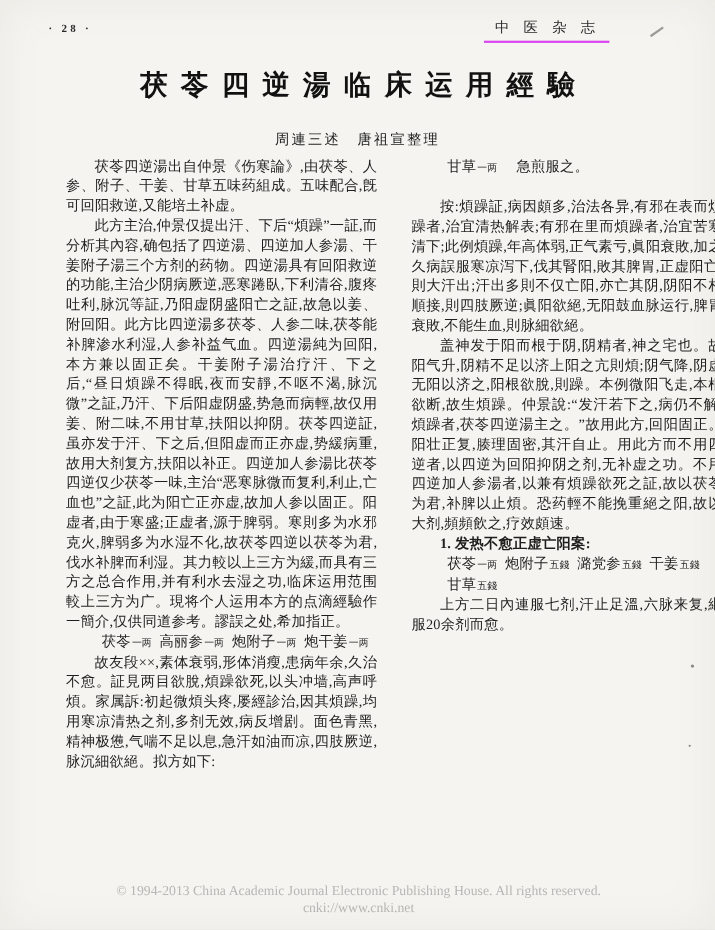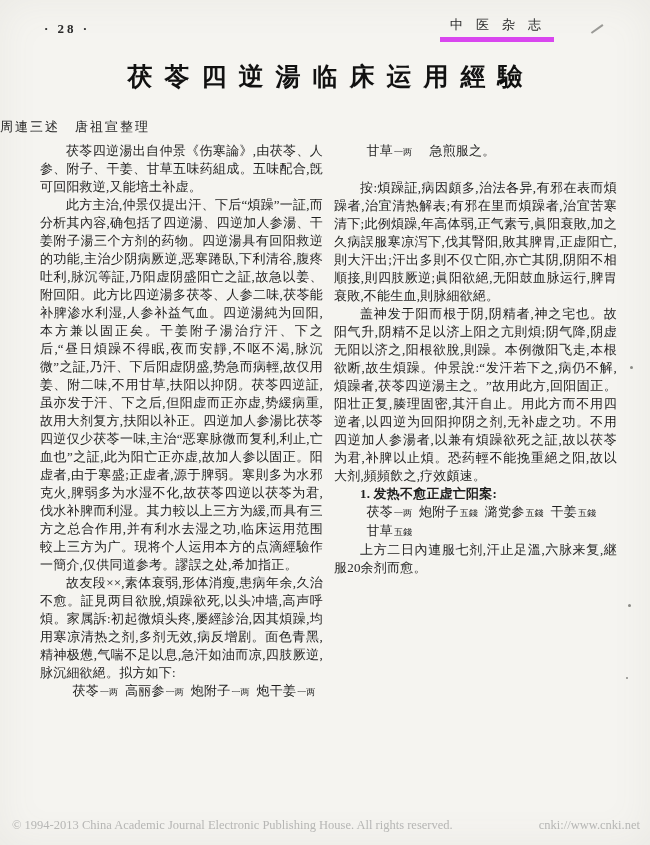--- a/index.html
+++ b/index.html
@@ -8,64 +8,64 @@
     width:650px; height:845px;
     margin:0 auto;
     background:#f5f4f0;
     box-shadow: inset 0 0 40px rgba(120,115,100,0.08);
     font-family:"Liberation Serif", serif;
     color:#1e1e1e;
     overflow:hidden;
   }
   .page-number {
     position:absolute; top:21px; left:44px;
-    font-size:13px; font-weight:bold; letter-spacing:3px; color:#2a2a2a;
+    font-size:10px; font-weight:bold; letter-spacing:3px; color:#2a2a2a;
   }
   .journal-name {
     position:absolute; top:16px; right:96px;
     font-size:13px; color:#2a2a2a;
     letter-spacing:13px; text-indent:4px;
-    border-bottom:5px solid #d946ef;
+    border-bottom:2px solid #d946ef;
     padding:0 0 3px 6px;
   }
   .article-title {
     position:absolute; top:60px; left:0; right:0;
     margin:0; text-align:center;
     font-family:Liberation Serif, serif;
     font-size:25px; font-weight:bold; color:#111;
     letter-spacing:12px; text-indent:12px;
   }
   .article-authors {
     position:absolute; top:118px; left:0; right:0;
-    text-align:left;
+    text-align:center;
     font-size:13px; color:#222; letter-spacing:2px;
   }
   .columns {
     position:absolute; top:142px; left:40px;
     display:flex; gap:11px;
   }
-  .col { width:283px; }
+  .col { width:283px;margin-left:20px; }
   .para {
     margin:0;
     font-size:13px; line-height:18px;
     text-align:justify; text-align-last:left;
     color:#1e1e1e;
     letter-spacing:0.2px;
   }
   .para.indent { text-indent:2em; }
   .para.space-before { margin-top:18px; }
   .para.heading { font-weight:bold; text-indent:2em; }
   .para.rx { text-indent:2.5em; }
   .rx-item { margin-right:0.55em; white-space:nowrap; }
   .dose { font-size:9px; letter-spacing:0; margin-left:1px; }
   .rx-tail { margin-left:0.8em; }
   .watermark {
     position:absolute; left:12px; right:10px; bottom:12px;
     display:flex; justify-content:space-between; align-items:center;
-    font-size:12.5px; color:#b6b6b4;
+    font-size:12.5px; color:#b6b6b4;flex-direction:column;
   }
   .speck { position:absolute; background:#8a8a86; border-radius:50%; }
   .speck.s1 { width:3px; height:3px; top:366px; left:630px; }
   .speck.s2 { width:3px; height:3px; top:604px; left:628px; }
   .speck.s3 { width:2px; height:2px; top:677px; left:626px; }
   .pen-mark {
     position:absolute; top:28px; left:590px;
     width:14px; height:1.5px; background:#9a9a96;
     transform:rotate(-35deg);
   }
@@ -79,22 +79,22 @@
   <span class="journal-name">中医杂志</span>
   <span class="pen-mark"></span>
 
   <h1 class="article-title">茯苓四逆湯临床运用經驗</h1>
   <div class="article-authors">周連三述　唐祖宣整理</div>
 
   <div class="columns">
     <div class="col">
         <p class="para body indent">茯苓四逆湯出自仲景《伤寒論》,由茯苓、人参、附子、干姜、甘草五味药組成。五味配合,旣可回阳救逆,又能培土补虚。</p>
         <p class="para body indent">此方主治,仲景仅提出汗、下后“煩躁”一証,而分析其內容,确包括了四逆湯、四逆加人参湯、干姜附子湯三个方剂的药物。四逆湯具有回阳救逆的功能,主治少阴病厥逆,恶寒踡臥,下利清谷,腹疼吐利,脉沉等証,乃阳虚阴盛阳亡之証,故急以姜、附回阳。此方比四逆湯多茯苓、人参二味,茯苓能补脾渗水利湿,人参补益气血。四逆湯純为回阳,本方兼以固正矣。干姜附子湯治疗汗、下之后,“昼日煩躁不得眠,夜而安靜,不呕不渴,脉沉微”之証,乃汗、下后阳虚阴盛,势急而病輕,故仅用姜、附二味,不用甘草,扶阳以抑阴。茯苓四逆証,虽亦发于汗、下之后,但阳虚而正亦虚,势緩病重,故用大剂复方,扶阳以补正。四逆加人参湯比茯苓四逆仅少茯苓一味,主治“恶寒脉微而复利,利止,亡血也”之証,此为阳亡正亦虚,故加人参以固正。阳虚者,由于寒盛;正虚者,源于脾弱。寒則多为水邪克火,脾弱多为水湿不化,故茯苓四逆以茯苓为君,伐水补脾而利湿。其力較以上三方为緩,而具有三方之总合作用,并有利水去湿之功,临床运用范围較上三方为广。現将个人运用本方的点滴經驗作一簡介,仅供同道参考。謬誤之处,希加指正。</p>
+        <p class="para rx"><span class="rx-item"><span>茯苓</span><span class="dose">一两</span></span><span class="rx-item"><span>高丽参</span><span class="dose">一两</span></span><span class="rx-item"><span>炮附子</span><span class="dose">一两</span></span><span class="rx-item"><span>炮干姜</span><span class="dose">一两</span></span></p>
         <p class="para body indent">故友段××,素体衰弱,形体消瘦,患病年余,久治不愈。証見两目欲脫,煩躁欲死,以头冲墙,高声呼煩。家属訴:初起微煩头疼,屡經診治,因其煩躁,均用寒凉清热之剂,多剂无效,病反增剧。面色青黑,精神极憊,气喘不足以息,急汗如油而凉,四肢厥逆,脉沉細欲絕。拟方如下:</p>
-        <p class="para rx"><span class="rx-item"><span>茯苓</span><span class="dose">一两</span></span><span class="rx-item"><span>高丽参</span><span class="dose">一两</span></span><span class="rx-item"><span>炮附子</span><span class="dose">一两</span></span><span class="rx-item"><span>炮干姜</span><span class="dose">一两</span></span></p>
       </div>
     <div class="col">
         <p class="para rx"><span class="rx-item"><span>甘草</span><span class="dose">一两</span></span><span class="rx-tail">急煎服之。</span></p>
         <p class="para body indent space-before">按:煩躁証,病因頗多,治法各异,有邪在表而煩躁者,治宜清热解表;有邪在里而煩躁者,治宜苦寒清下;此例煩躁,年高体弱,正气素亏,眞阳衰敗,加之久病誤服寒凉泻下,伐其腎阳,敗其脾胃,正虚阳亡,則大汗出;汗出多則不仅亡阳,亦亡其阴,阴阳不相順接,則四肢厥逆;眞阳欲絕,无阳鼓血脉运行,脾胃衰敗,不能生血,則脉細欲絕。</p>
         <p class="para body indent">盖神发于阳而根于阴,阴精者,神之宅也。故阳气升,阴精不足以济上阳之亢則煩;阴气降,阴虚无阳以济之,阳根欲脫,則躁。本例微阳飞走,本根欲断,故生煩躁。仲景說:“发汗若下之,病仍不解,煩躁者,茯苓四逆湯主之。”故用此方,回阳固正。阳壮正复,腠理固密,其汗自止。用此方而不用四逆者,以四逆为回阳抑阴之剂,无补虚之功。不用四逆加人参湯者,以兼有煩躁欲死之証,故以茯苓为君,补脾以止煩。恐药輕不能挽重絕之阳,故以大剂,頻頻飲之,疗效頗速。</p>
         <p class="para heading">1. 发热不愈正虚亡阳案:</p>
         <p class="para rx"><span class="rx-item"><span>茯苓</span><span class="dose">一两</span></span><span class="rx-item"><span>炮附子</span><span class="dose">五錢</span></span><span class="rx-item"><span>潞党参</span><span class="dose">五錢</span></span><span class="rx-item"><span>干姜</span><span class="dose">五錢</span></span></p>
         <p class="para rx"><span class="rx-item"><span>甘草</span><span class="dose">五錢</span></span></p>
         <p class="para body indent">上方二日內連服七剂,汗止足溫,六脉来复,継服20余剂而愈。</p>
       </div>

